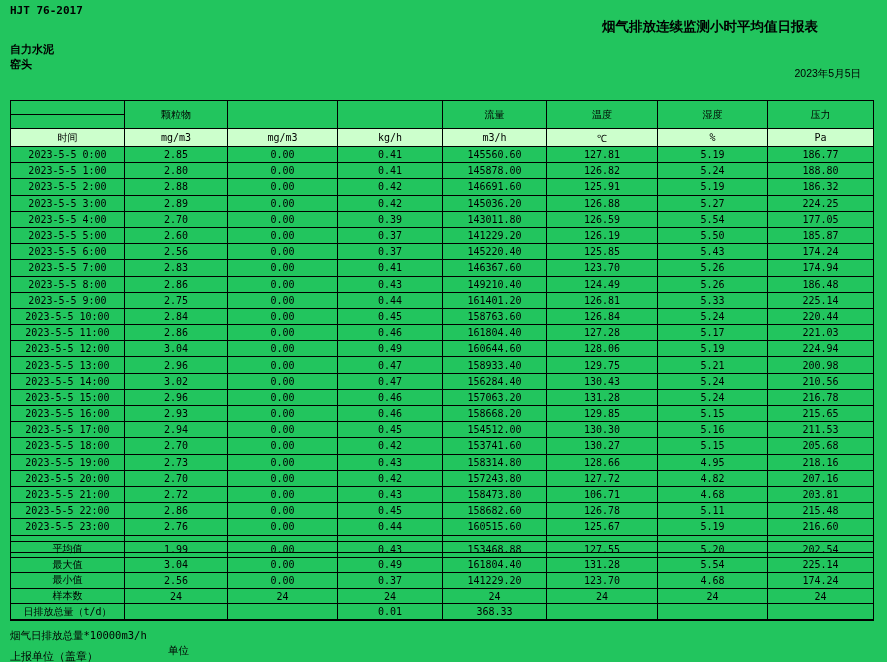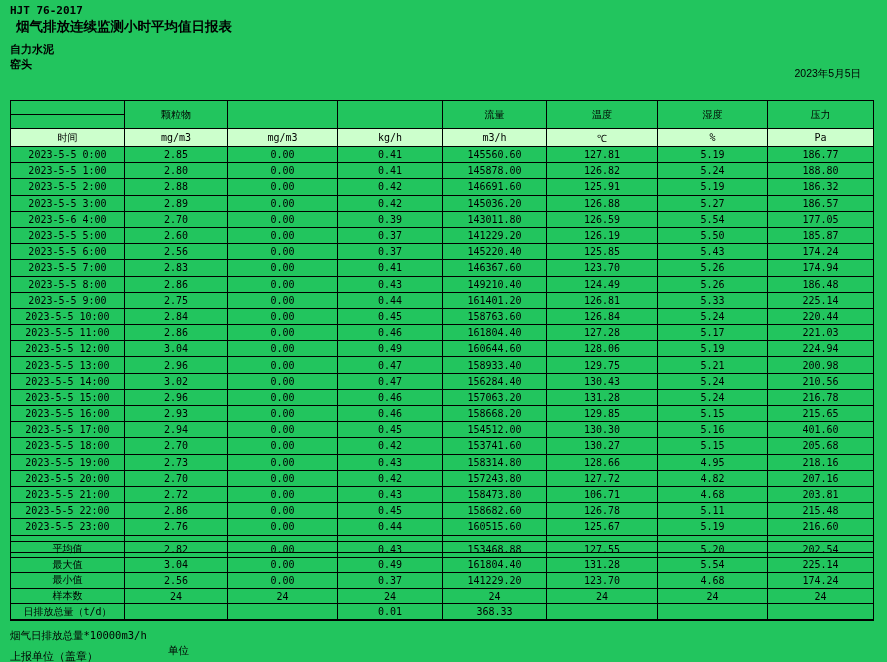--- a/index.html
+++ b/index.html
@@ -1,21 +1,21 @@
 <!DOCTYPE html>
 <html><head>
 <meta charset="utf-8">
 <style>
   html,body{margin:0;padding:0;background:#fff;}
   .page{
     position:relative;width:887px;height:662px;background:#22c55e;overflow:hidden;
     font-family:"Liberation Sans",sans-serif;color:#000;
   }
   .std-no{position:absolute;left:10px;top:4px;font-size:11px;font-weight:bold;font-family:"DejaVu Sans Mono",monospace;}
-  .doc-title{position:absolute;left:16px;top:18px;width:810px;text-align:left;font-size:13.5px;font-weight:bold;}
+  .doc-title{position:absolute;left:8px;top:18px;width:810px;text-align:right;font-size:13.5px;font-weight:bold;}
   .company{position:absolute;left:10px;top:42px;font-size:11px;font-weight:bold;}
   .site{position:absolute;left:10px;top:57px;font-size:11px;font-weight:bold;}
   .report-date{position:absolute;right:26px;top:67px;font-size:10.5px;}
   table{border-collapse:collapse;table-layout:fixed;}
   .main-table{position:absolute;left:10px;top:100px;width:863px;}
   .summary-table{position:absolute;left:10px;top:541px;width:863px;border-bottom:2px solid #000;}
   td{
     border:1px solid #000;padding:0;text-align:center;vertical-align:middle;
     font-size:10px;font-family:"DejaVu Sans Mono",monospace;
     overflow:hidden;white-space:nowrap;
@@ -109,24 +109,24 @@
           <td>186.32</td>
         </tr>
         <tr>
           <td>2023-5-5 3:00</td>
           <td>2.89</td>
           <td>0.00</td>
           <td>0.42</td>
           <td>145036.20</td>
           <td>126.88</td>
           <td>5.27</td>
-          <td>186.57</td>
-        </tr>
-        <tr>
-          <td>2023-5-6 4:00</td>
+          <td>224.25</td>
+        </tr>
+        <tr>
+          <td>2023-5-5 4:00</td>
           <td>2.70</td>
           <td>0.00</td>
           <td>0.39</td>
           <td>143011.80</td>
           <td>126.59</td>
           <td>5.54</td>
           <td>177.05</td>
         </tr>
         <tr>
           <td>2023-5-5 5:00</td>
@@ -249,21 +249,21 @@
           <td>215.65</td>
         </tr>
         <tr>
           <td>2023-5-5 17:00</td>
           <td>2.94</td>
           <td>0.00</td>
           <td>0.45</td>
           <td>154512.00</td>
           <td>130.30</td>
           <td>5.16</td>
-          <td>401.60</td>
+          <td>211.53</td>
         </tr>
         <tr>
           <td>2023-5-5 18:00</td>
           <td>2.70</td>
           <td>0.00</td>
           <td>0.42</td>
           <td>153741.60</td>
           <td>130.27</td>
           <td>5.15</td>
           <td>205.68</td>
@@ -338,21 +338,21 @@
         <col style="width:110px">
         <col style="width:105px">
       <col style="width:104px">
         <col style="width:111px">
         <col style="width:110px">
         <col style="width:106px">
     </colgroup>
     <tbody>
         <tr>
           <td>平均值</td>
-          <td>2.82</td>
+          <td>1.99</td>
           <td>0.00</td>
           <td>0.43</td>
           <td>153468.88</td>
           <td>127.55</td>
           <td>5.20</td>
           <td>202.54</td>
         </tr>
         <tr>
           <td>最大值</td>
           <td>3.04</td>

